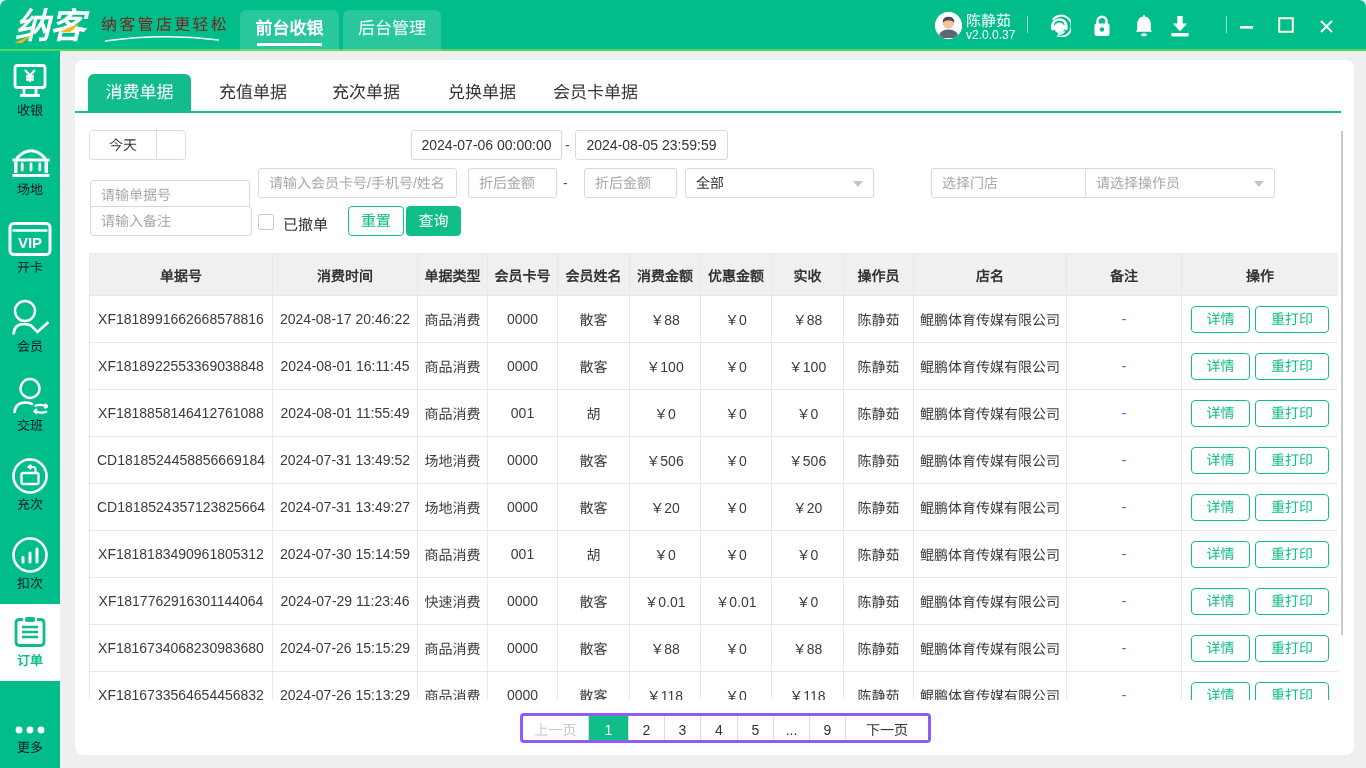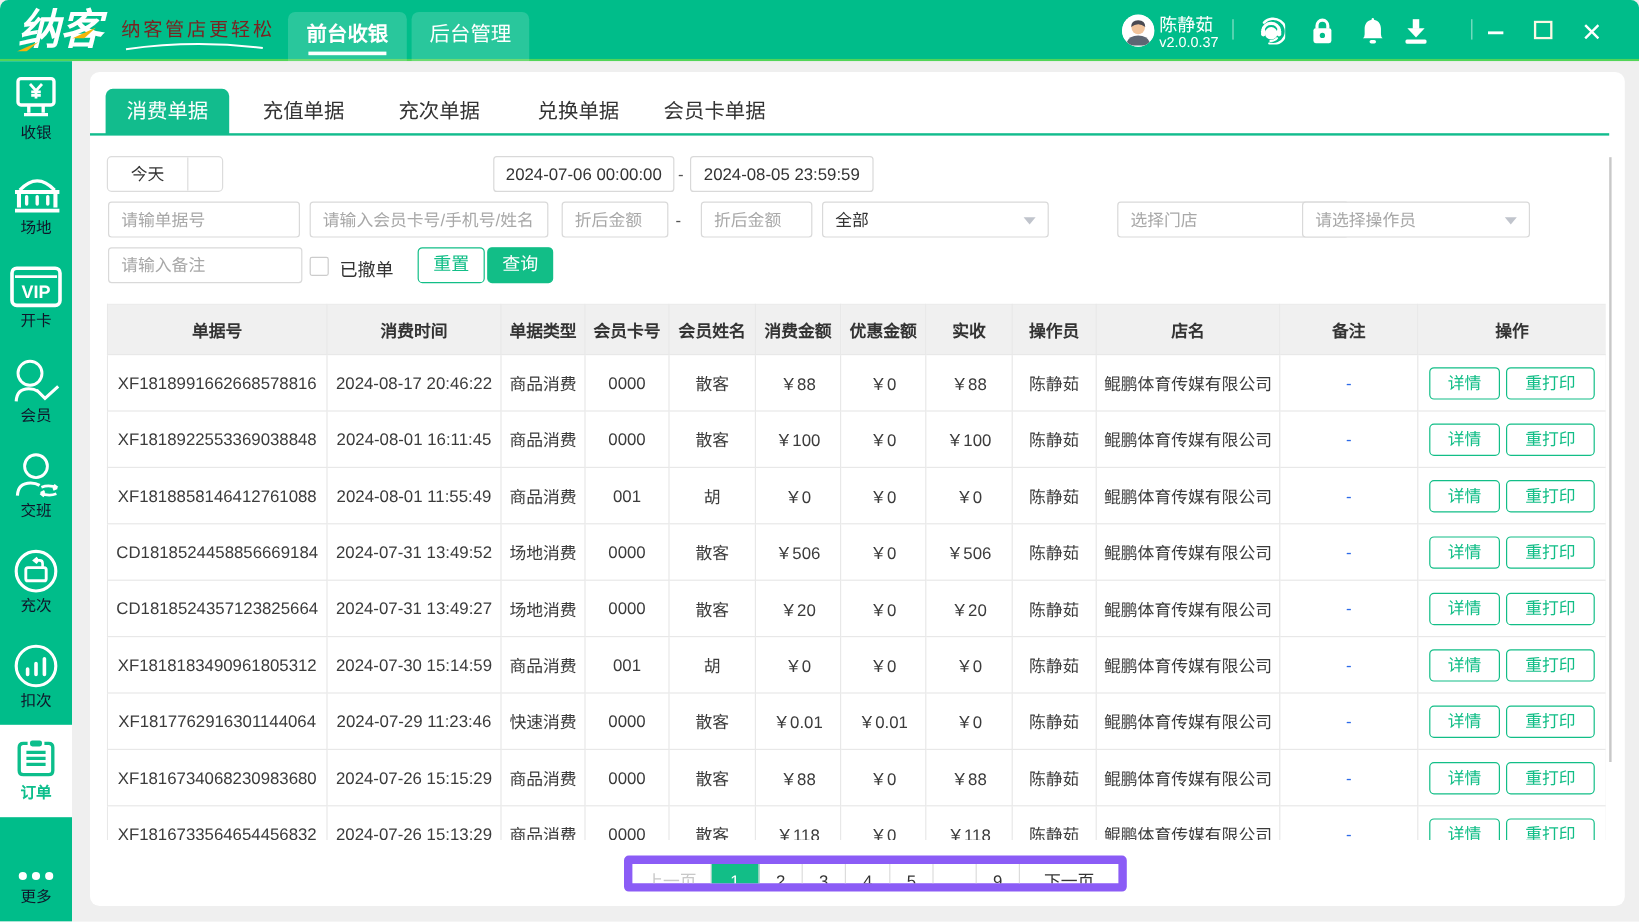--- a/index.html
+++ b/index.html
@@ -58,21 +58,21 @@
 #tblwrap { position:absolute; left:14px; top:193px; width:1249px; height:447px; overflow:hidden; }
 table { border-collapse:collapse; table-layout:fixed; width:1249px; font-size:14px; color:#3b3b3b; }
 th { height:42px; background:#f0f0f0; font-weight:bold; color:#333; border:1px solid #e8e8e8; }
 td { height:47px; text-align:center; border:1px solid #e8e8e8; background:#fff; }
 td.rem { color:#2d6ae8; }
 .abtn { display:inline-block; height:27px; line-height:25px; border:1px solid #12be87; color:#12be87; border-radius:4px; font-size:14px; background:#fff; }
 .abtn.b1 { width:59px; margin-right:5px; }
 .abtn.b2 { width:74px; }
 
 
-#pager { position:absolute; left:445px; top:653px; height:30px; display:flex; border:7px solid #8b5cf6; border-radius:4px; overflow:hidden; background:#fff; }
+#pager { position:absolute; left:445px; top:653px; height:30px; display:flex; border:3px solid #8b5cf6; border-radius:4px; overflow:hidden; background:#fff; }
 .pg { height:28px; line-height:28px; text-align:center; font-size:14px; color:#333; border-right:1px solid #dcdcdc; }
 .pg:last-child { border-right:none; }
 .pg.dis { color:#c8c8c8; }
 .pg.cur { background:#12be87; color:#fff; }
 .btn { position:absolute; top:146px; height:30px; line-height:28px; font-size:15px; text-align:center; border-radius:4px; }
 #btn-reset { left:273px; width:56px; border:1px solid #12be87; color:#12be87; background:#fff; }
 #btn-query { left:331px; width:55px; border:1px solid #12be87; color:#fff; background:#12be87; }
 </style>
 </head>
 <body>
@@ -230,21 +230,21 @@
     <div class="chipgrp">
       <div class="chip" style="width:67px;">今天</div>
       <div class="chip" style="width:75px;">近7天</div>
       <div class="chip" style="width:69px;">本月</div>
       <div class="chip active" style="width:95px;">近30天</div>
     </div>
     <div class="fbox datebox" style="left:336px; top:70px; width:151px;">2024-07-06 00:00:00</div>
     <div class="dash" style="left:490px; top:77px;">-</div>
     <div class="fbox datebox" style="left:500px; top:70px; width:153px;">2024-08-05 23:59:59</div>
 
-    <div class="fbox inbox ph" style="left:15px; top:108px; width:160px;">请输单据号</div>
+    <div class="fbox inbox ph" style="left:15px; top:120px; width:160px;">请输单据号</div>
     <div class="fbox inbox ph" style="left:183px; top:108px; width:199px;">请输入会员卡号/手机号/姓名</div>
     <div class="fbox inbox ph" style="left:393px; top:108px; width:89px;">折后金额</div>
     <div class="dash" style="left:488px; top:115px;">-</div>
     <div class="fbox inbox ph" style="left:509px; top:108px; width:93px;">折后金额</div>
     <div class="fbox selbox" style="left:610px; top:108px; width:189px;">全部<span class="tri"></span></div>
     <div class="fbox selbox ph" style="left:808px; top:108px; width:193px;margin-left:48px;">选择门店<span class="tri"></span></div>
     <div class="fbox selbox ph" style="left:1010px; top:108px; width:190px;">请选择操作员<span class="tri"></span></div>
 
     <div class="fbox inbox ph" style="left:15px; top:146px; width:162px;">请输入备注</div>
     <div id="ckbox"></div>

